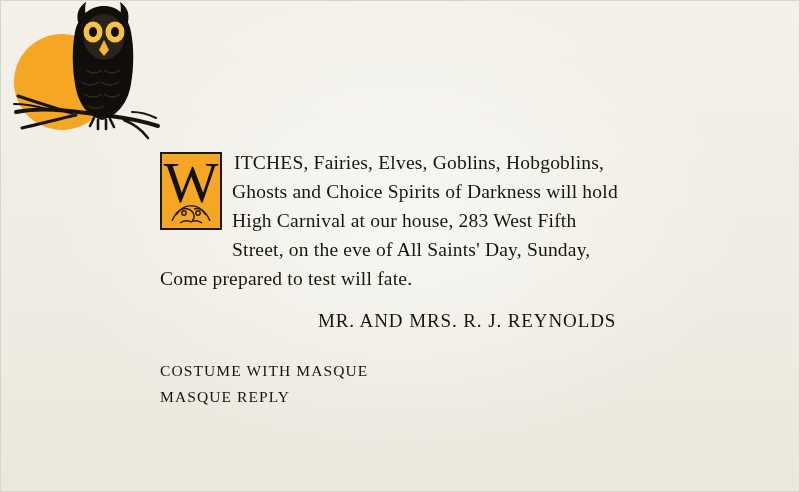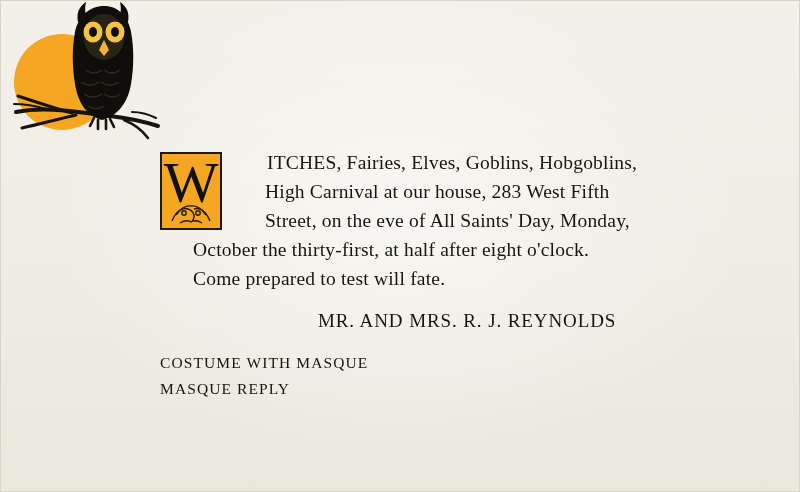--- a/index.html
+++ b/index.html
@@ -100,41 +100,40 @@
 
   .body-lines {
     font-family: "Liberation Serif", serif;
     font-size: 19.5px;
     line-height: 29px;
     color: #16160f;
     letter-spacing: 0.2px;
   }
   .body-lines .line {
     white-space: nowrap;
-    margin-left: 33px;
   }
   .ln1, .ln2, .ln3, .ln4 { padding-left: 72px; text-indent: 0; }
   .ln1 { padding-left: 74px; }
   .ln5, .ln6 { padding-left: 0; clear: left; }
 
   #signature {
     position: absolute;
     left: 318px;
     top: 310px;
     font-family: "Liberation Serif", serif;
     font-size: 19px;
     letter-spacing: 0.9px;
     color: #16160f;
     white-space: nowrap;
   }
 
   #footnotes {
     position: absolute;
     left: 160px;
-    top: 350px;
+    top: 358px;
     font-family: "Liberation Serif", serif;
     font-size: 15.5px;
     letter-spacing: 1.1px;
     line-height: 26px;
     color: #16160f;
   }
   #footnotes div { white-space: nowrap; }
 </style>
 </head>
 <body>
@@ -200,23 +199,23 @@
           <path d="M14 38 q 6 -4 11 -1 q 5 -3 11 1"></path>
           <circle cx="18" cy="28" r="2.2"></circle>
           <circle cx="32" cy="28" r="2.2"></circle>
         </g>
       </svg>
       <span class="cap-letter">W</span>
     </div>
 
     <div class="body-lines">
       <div class="line ln1">ITCHES, Fairies, Elves, Goblins, Hobgoblins,</div>
+      <div class="line ln2">Ghosts and Choice Spirits of Darkness will hold</div>
       <div class="line ln3">High Carnival at our house, 283 West Fifth</div>
-      <div class="line ln4">Street, on the eve of All Saints' Day, Monday,</div>
-      <div class="line ln5">October the thirty-first, at half after eight o'clock.</div>
+      <div class="line ln4">Street, on the eve of All Saints' Day, Sunday,</div>
       <div class="line ln6">Come prepared to test will fate.</div>
     </div>
   </div>
 
   <div id="signature">MR. AND MRS. R. J. REYNOLDS</div>
 
   <div id="footnotes">
     <div>COSTUME WITH MASQUE</div>
     <div>MASQUE REPLY</div>
   </div>

